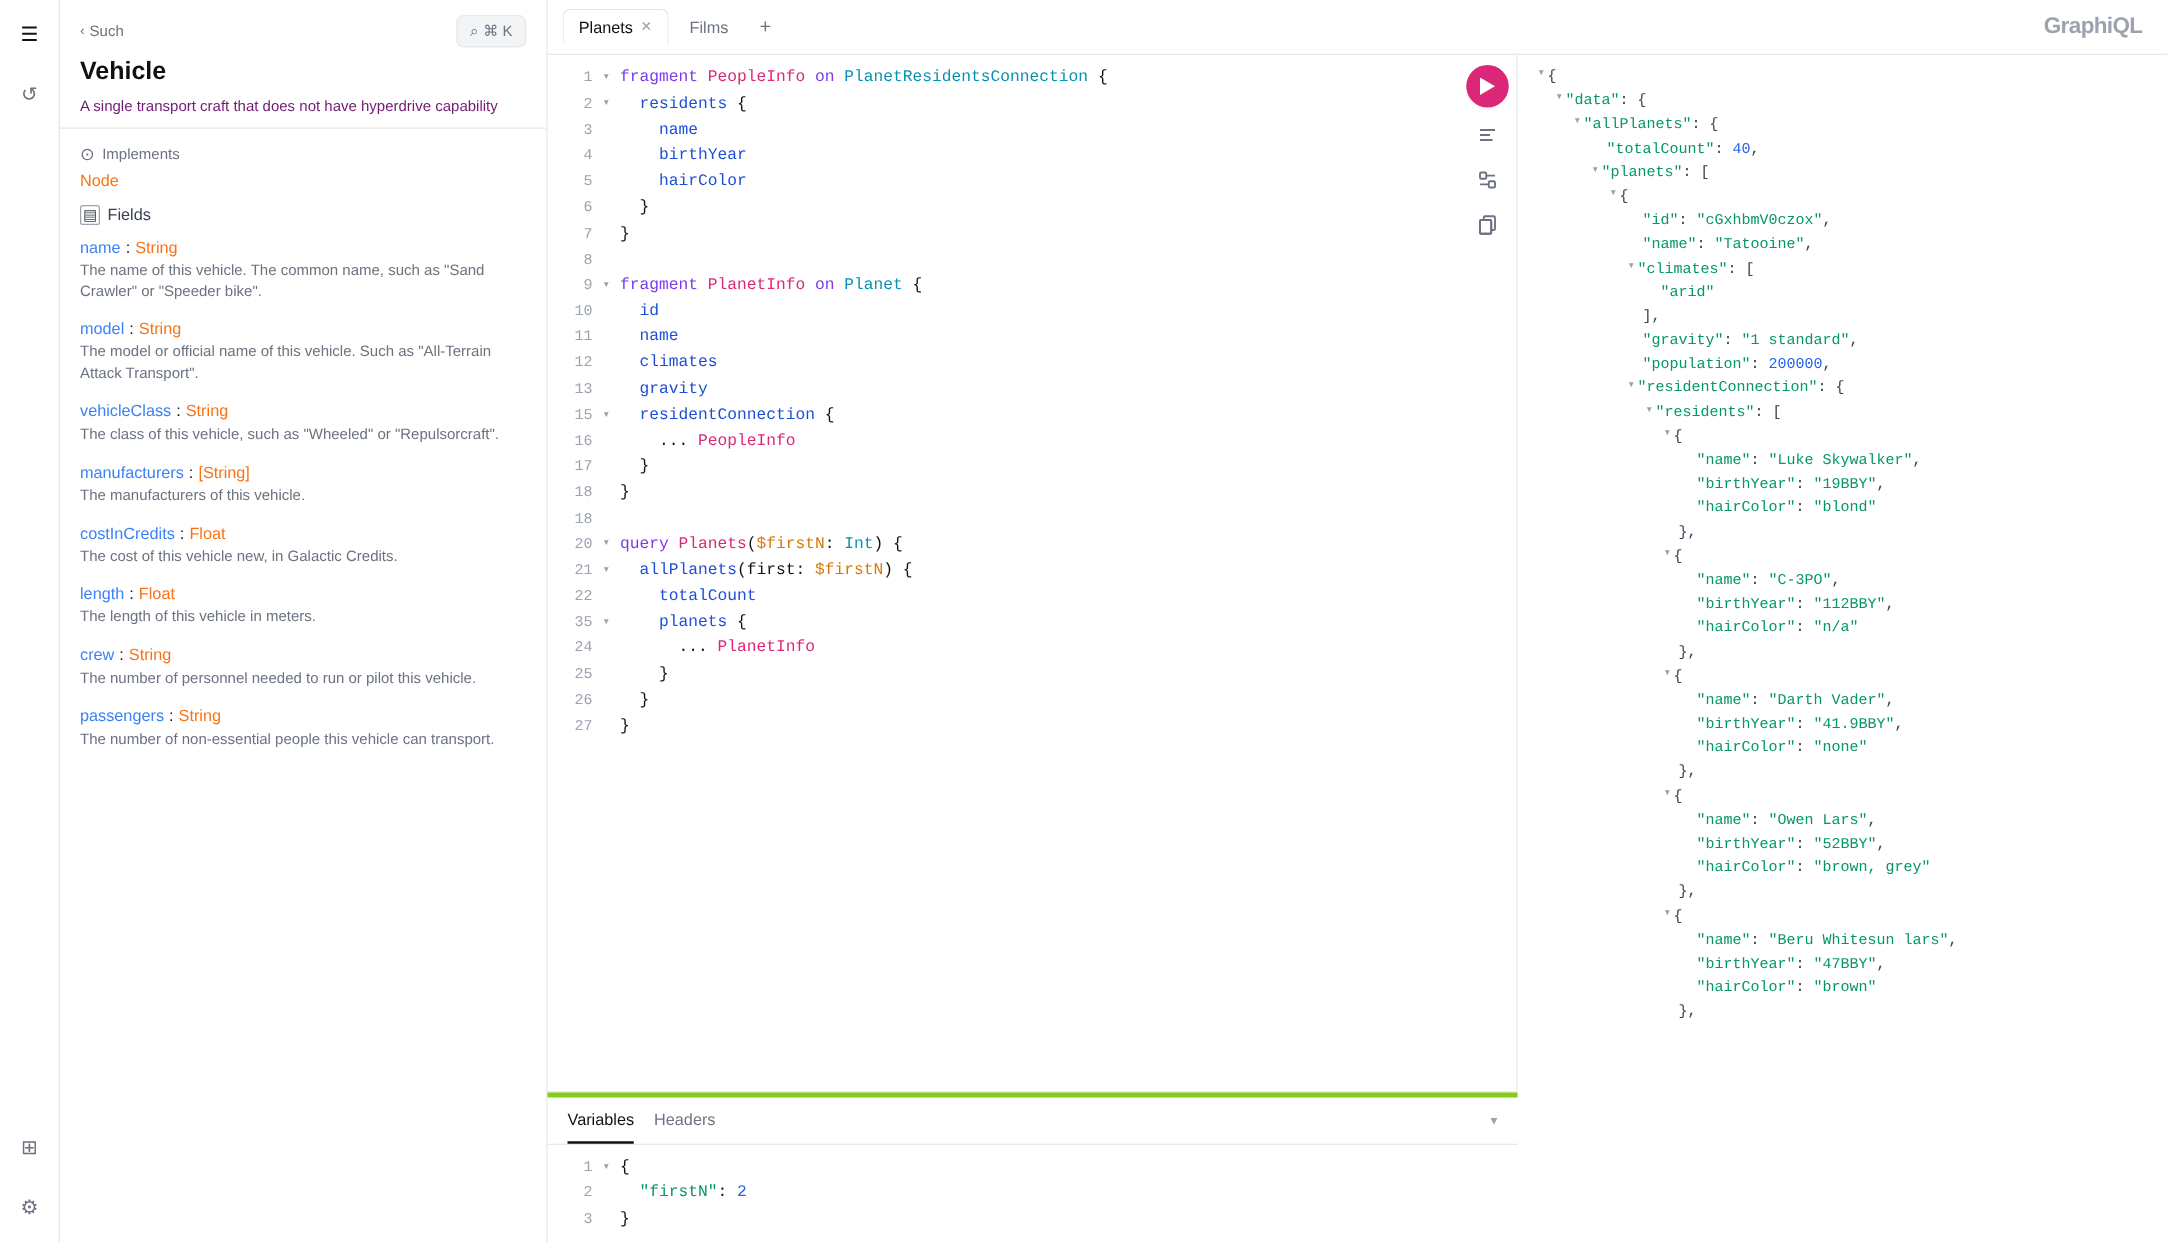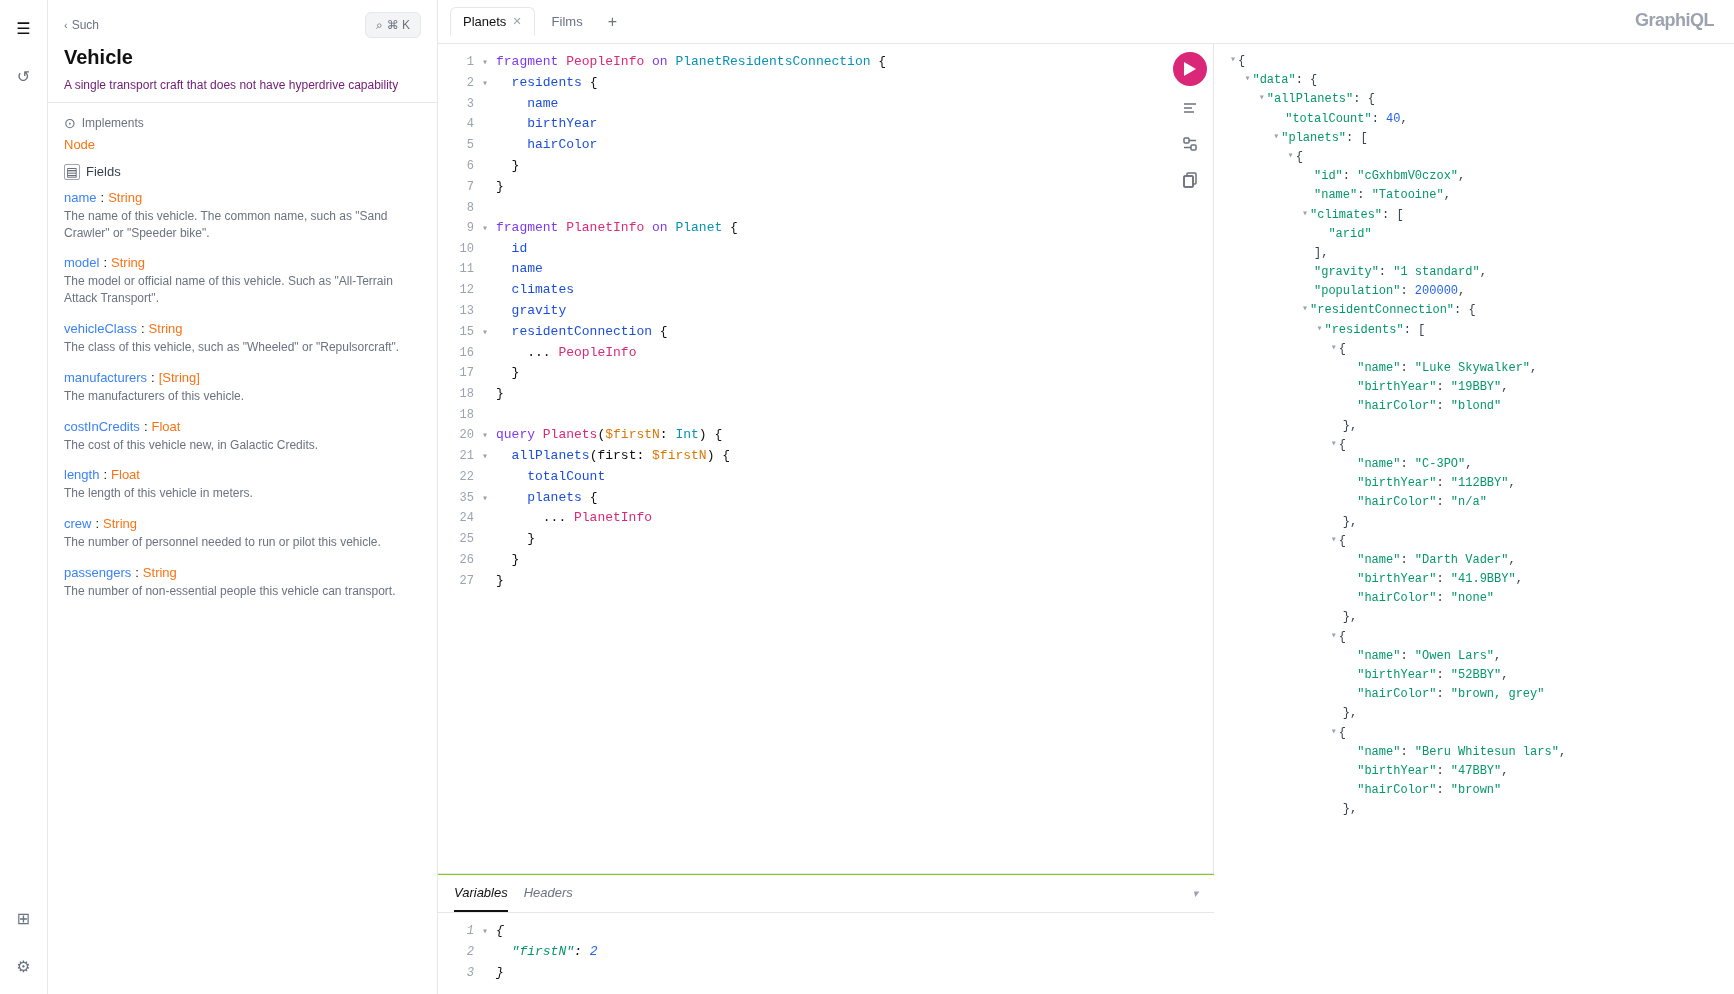--- a/index.html
+++ b/index.html
@@ -50,21 +50,21 @@
     .plain { color: #111; }
     .num-color { color: #2563eb; }
 
     
     .editor-toolbar { display: flex; flex-direction: column; align-items: center; padding: 8px 6px; gap: 8px; border-right: 1px solid #e5e7eb; width: 48px; }
     .run-btn { width: 34px; height: 34px; background: #db2777; border: none; border-radius: 50%; display: flex; align-items: center; justify-content: center; cursor: pointer; }
     .run-btn svg { fill: white; }
     .toolbar-icon { width: 28px; height: 28px; display: flex; align-items: center; justify-content: center; color: #6b7280; cursor: pointer; border-radius: 4px; }
 
     
-    .variables-panel { border-top: 1px solid #84cc16; min-height: 120px; font-style: italic; }
+    .variables-panel { border-top: 4px solid #84cc16; min-height: 120px; }
     .variables-tabs { display: flex; align-items: center; padding: 0 16px; border-bottom: 1px solid #e5e7eb; height: 38px; gap: 16px; }
     .var-tab { font-size: 13px; color: #6b7280; cursor: pointer; height: 100%; display: flex; align-items: center; border-bottom: 2px solid transparent; }
     .var-tab.active { color: #111; border-bottom-color: #111; font-weight: 500; }
     .var-tab-chevron { color: #9ca3af; margin-left: auto; cursor: pointer; font-size: 11px; }
     .var-code-area { padding: 8px 0; font-family: 'Courier New', monospace; font-size: 13px; line-height: 1.6; }
 
     
     .result-panel { width: 520px; flex-shrink: 0; overflow-y: auto; font-family: 'Courier New', monospace; font-size: 12px; line-height: 1.6; padding: 8px 16px; color: #374151; }
     .result-line { display: flex; align-items: flex-start; }
     .res-key { color: #059669; }

